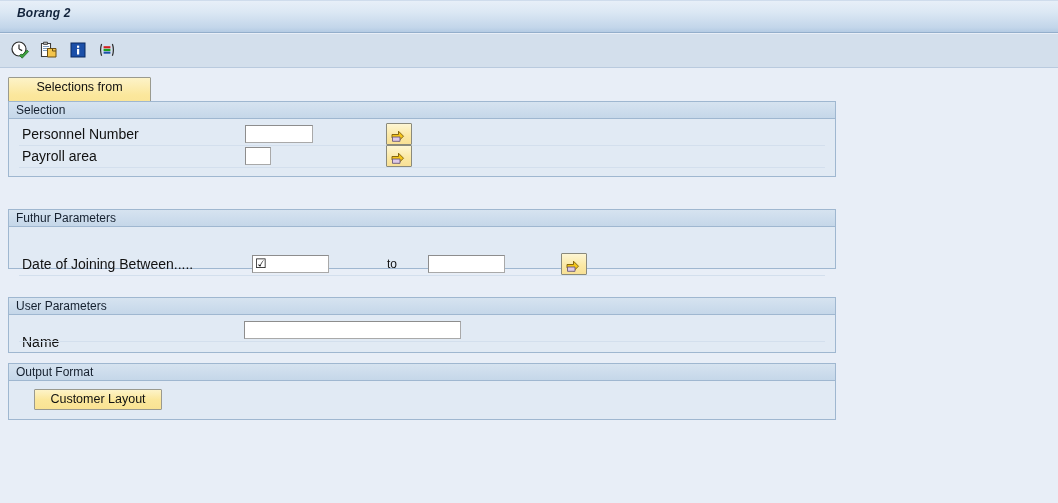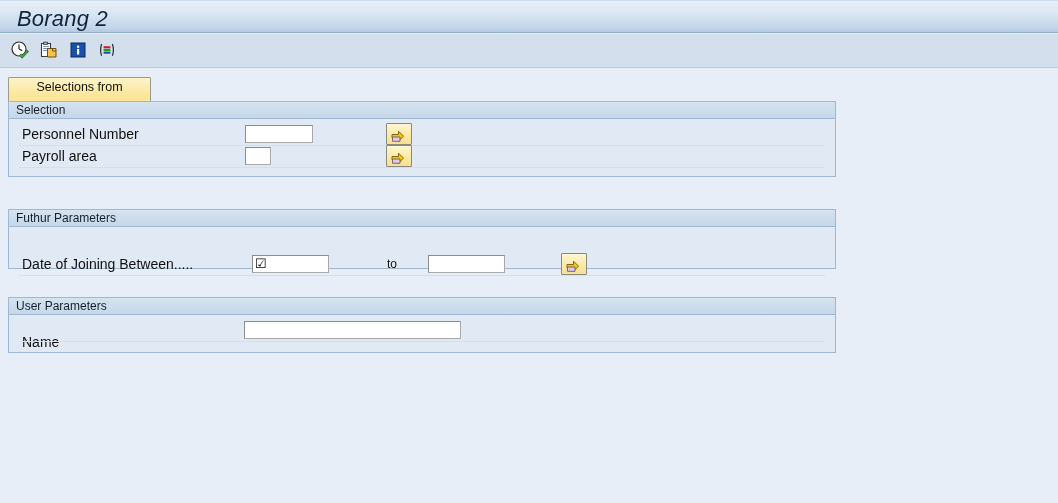--- a/index.html
+++ b/index.html
@@ -18,22 +18,22 @@
   
   .titlebar {
     position: absolute; left: 0; top: 0;
     width: 1058px; height: 33px;
     background: linear-gradient(to bottom, #e7eff8 0%, #dce8f4 35%, #c3d6ea 85%, #b4cbe3 100%);
     border-bottom: 1px solid #93aecb;
     border-top: 1px solid #cfdcec;
   }
   .title-text {
     position: absolute; left: 17px; top: 5px;
-    font-size: 22px;
-    font-weight: normal;
+    font-size: 12px;
+    font-weight: bold;
     font-style: italic;
     color: #12233b;
     letter-spacing: 0.2px;
     white-space: nowrap;
   }
 
   
   .toolbar {
     position: absolute; left: 0; top: 34px;
     width: 1058px; height: 34px;
@@ -287,14 +287,20 @@
 
       <div class="row" style="top:5px;">
         <div class="flabel" style="left:13px; top:12px;">Name</div>
         <input class="finput" style="left: 235px; top: 1px; width: 217px;" type="text" value="">
         <div class="row-sep"></div>
       </div>
 
     </div>
   </div>
 
+  <div class="group" style="top:295px; height:57px;">
+    <div class="group-header">Output Format</div>
+    <div class="group-body" style="height:38px;">
+      <div class="cust-btn">Customer Layout</div>
+    </div>
+  </div>
 
 </div>
 
 </body></html>

